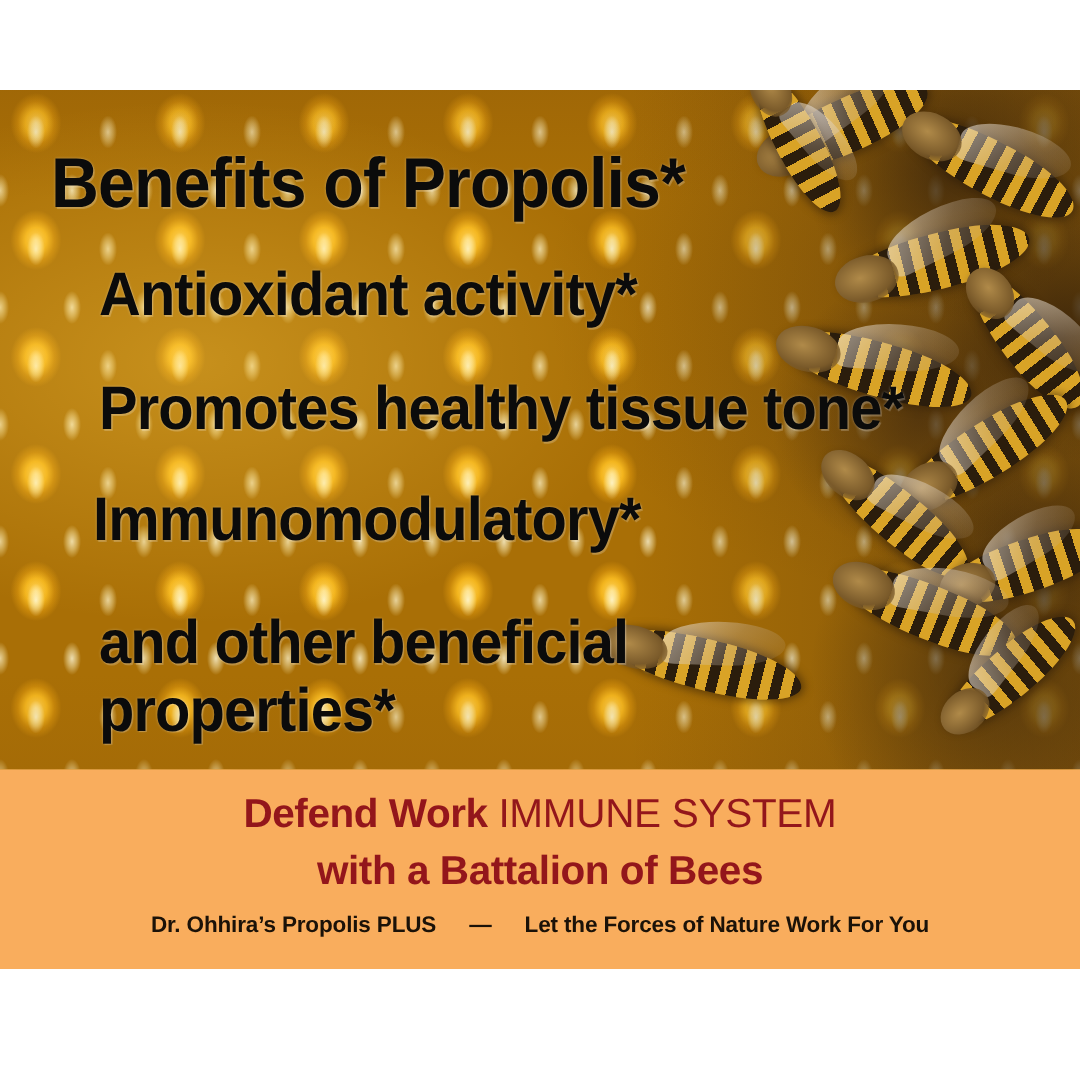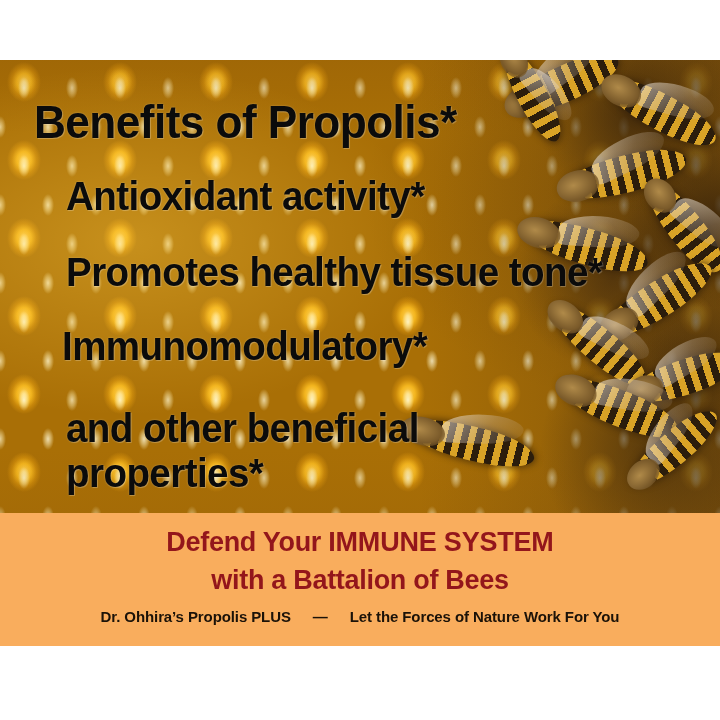--- a/index.html
+++ b/index.html
@@ -164,21 +164,21 @@
     font-family: "Liberation Sans", sans-serif;
     white-space: nowrap;
   }
   .headline1 {
     top: 14px;
     font-size: 27px;
     font-weight: bold;
     letter-spacing: -0.3px;
   }
   .headline1 .strong {
-    font-weight: bold;
+    font-weight: normal;
     letter-spacing: -0.2px;
   }
   .headline2 {
     top: 52px;
     font-size: 27px;
     font-weight: bold;
     letter-spacing: -0.3px;
   }
   .tagline {
     top: 95px;
@@ -249,21 +249,21 @@
     <div class="line l-title">Benefits of Propolis*</div>
     <div class="line l-b1">Antioxidant activity*</div>
     <div class="line l-b2">Promotes healthy tissue tone*</div>
     <div class="line l-b3">Immunomodulatory*</div>
     <div class="line l-b4a">and other beneficial</div>
     <div class="line l-b4b">properties*</div>
   </div>
 
   <div class="band">
     <div class="band-line headline1">
-      <span>Defend Your </span><span class="strong">IMMUNE SYSTEM</span>
+      <span>Defend Work </span><span class="strong">IMMUNE SYSTEM</span>
     </div>
     <div class="band-line tagline">
       <span class="brand-reg">Dr. Ohhira’s </span><span class="brand-bold">Propolis PLUS</span><span class="dash">—</span><span class="slogan">Let the Forces of Nature Work For You</span>
     </div>
     <div class="band-line headline2">with a Battalion of Bees</div>
   </div>
 
 </div>
 
 </body></html>

